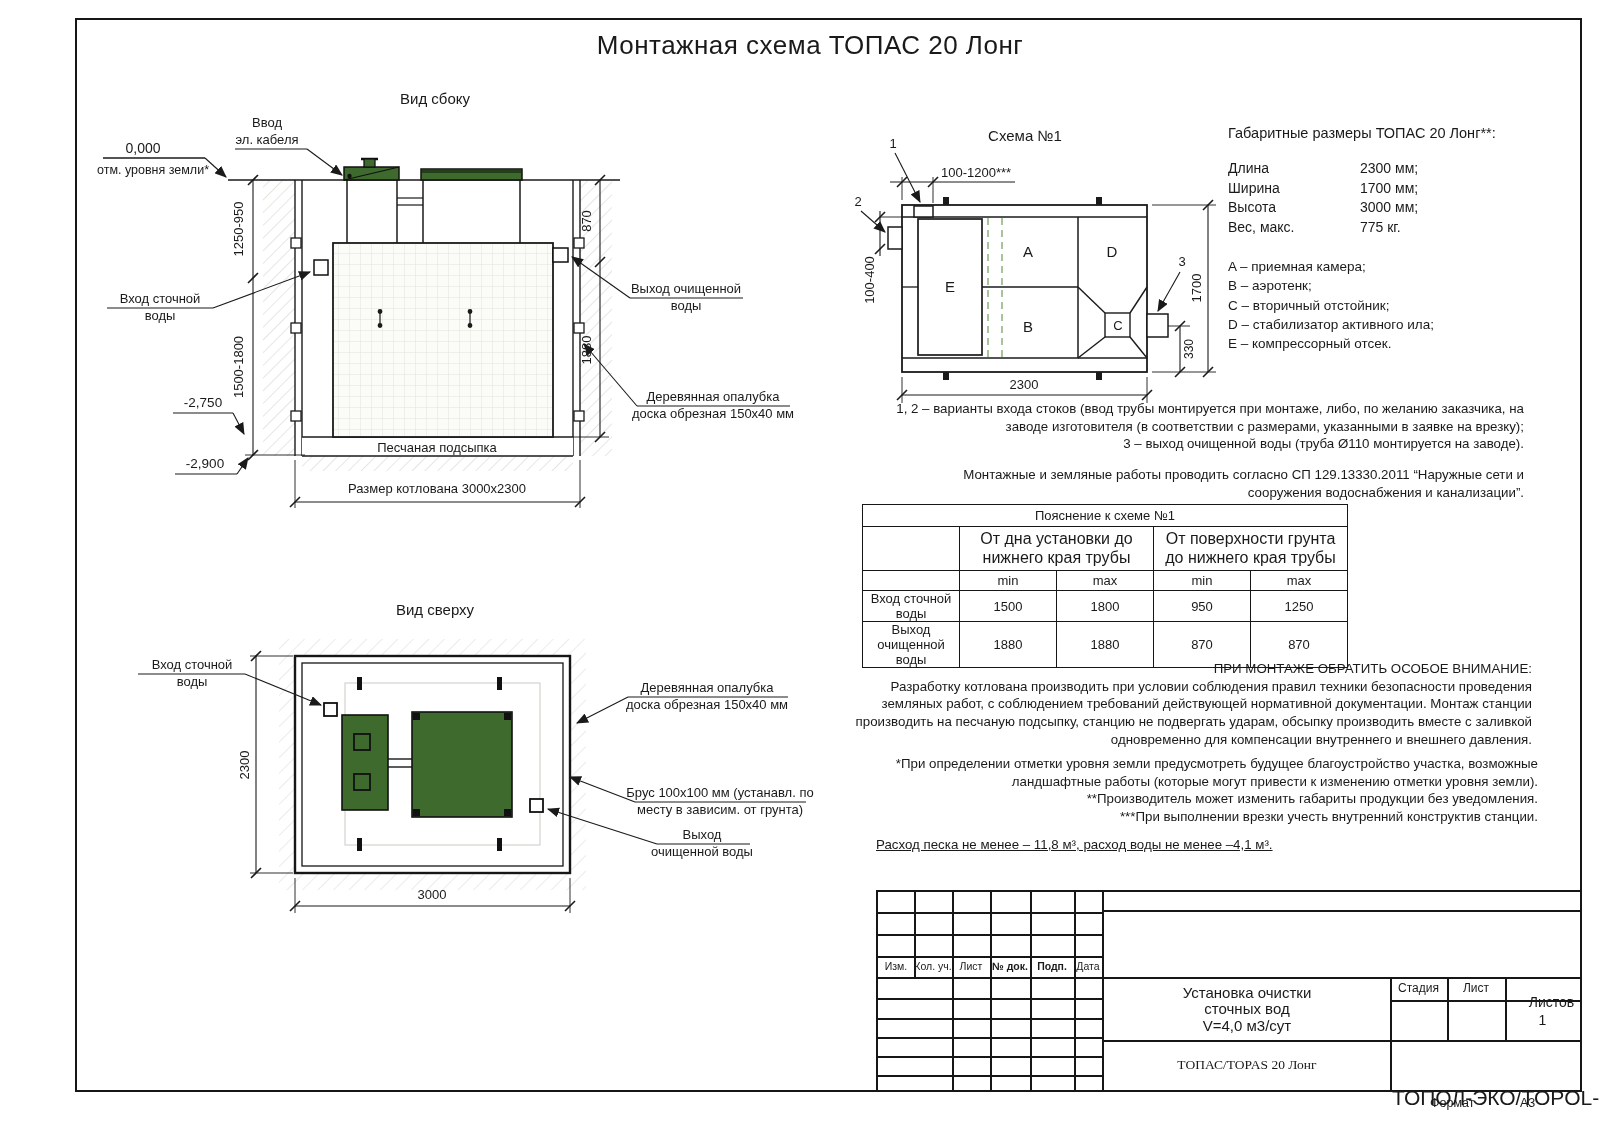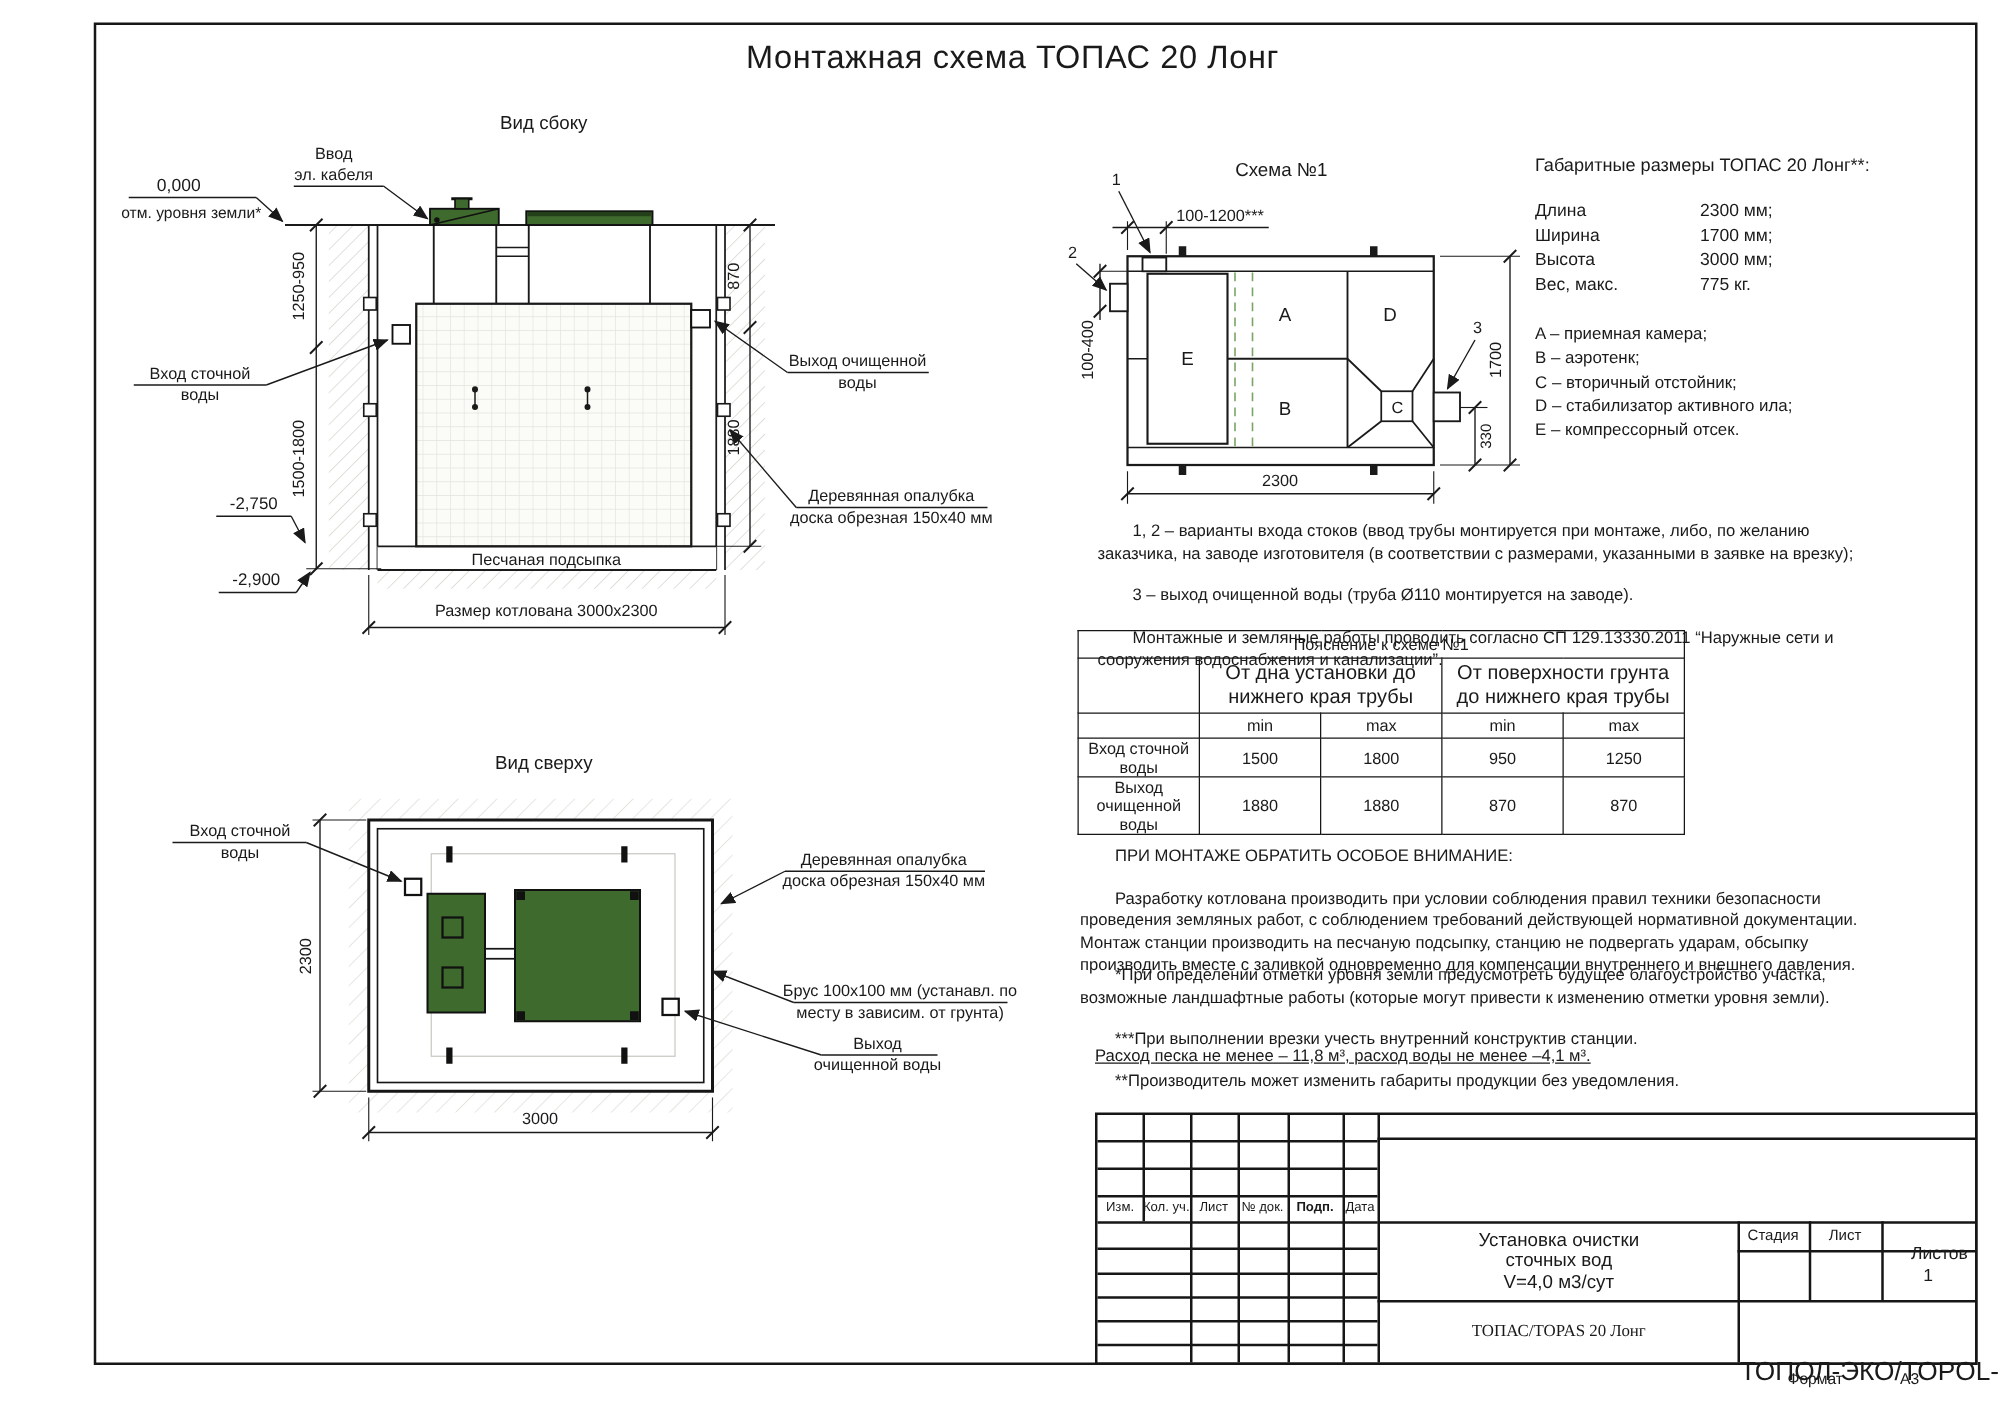--- a/index.html
+++ b/index.html
@@ -2,21 +2,21 @@
 <html><head>
 <meta charset="utf-8">
 <style>
   html,body { margin:0; padding:0; background:#ffffff; }
   .sheet { position:relative; width:1600px; height:1131px; background:#ffffff;
            font-family:"Liberation Sans", sans-serif; color:#1a1a1a; overflow:hidden; }
   .abs { position:absolute; }
   .frame { border:2.5px solid #161616; box-sizing:border-box; }
   .ctr { text-align:center; }
   svg text { font-family:"Liberation Sans", sans-serif; fill:#1a1a1a; }
-  .para { margin:16px; text-indent:28px; }
+  .para { margin:0; text-indent:28px;text-align:right; }
   .tbl { border-collapse:collapse; table-layout:fixed; }
   .tbl td { border:1.6px solid #161616; text-align:center; vertical-align:middle;
             padding:0 2px; font-size:13px; }
   .tbl td.grp { font-size:16px; line-height:1.15; }
   .tb-line { background:#161616; position:absolute; }
   .tb-lbl { position:absolute; font-size:10.5px; text-align:center; line-height:21px; }
   .legend-item { line-height:19.3px; font-size:13.5px; }
   .spec-row { height:19.5px; font-size:14px; }
   .spec-row .lb { display:inline-block; width:132px; }
 </style>
@@ -339,22 +339,22 @@
   </tbody>
     </table>
 
   <div class="abs" style="left:848px;top:660px;width:684px;font-size:13.3px;line-height:1.33;">
     <p class="para">ПРИ МОНТАЖЕ ОБРАТИТЬ ОСОБОЕ ВНИМАНИЕ:</p>
     <p class="para">Разработку котлована производить при условии соблюдения правил техники безопасности проведения земляных работ, с соблюдением требований действующей нормативной документации. Монтаж станции производить на песчаную подсыпку, станцию не подвергать ударам, обсыпку производить вместе с заливкой одновременно для компенсации внутреннего и внешнего давления.</p>
   </div>
 
   <div class="abs" style="left:848px;top:755px;width:690px;font-size:13.3px;line-height:1.33;">
     <p class="para">*При определении отметки уровня земли предусмотреть будущее благоустройство участка, возможные ландшафтные работы (которые могут привести к изменению отметки уровня земли).</p>
+    <p class="para">**Производитель может изменить габариты продукции без уведомления.</p>
     <p class="para">***При выполнении врезки учесть внутренний конструктив станции.</p>
-    <p class="para">**Производитель может изменить габариты продукции без уведомления.</p>
   </div>
 
   <div class="abs" style="left:848px;top:837px;width:690px;font-size:13.3px;text-indent:28px;">
     <span style="text-decoration:underline;">Расход песка не менее – 11,8 м³, расход воды не менее –4,1 м³.</span>
   </div>
 
   <svg class="abs" style="left:130px;top:595px;" width="700" height="330" viewBox="0 0 700 330">
     <defs>
       <pattern id="hatch3" width="11" height="11" patternUnits="userSpaceOnUse" patternTransform="rotate(45)">
         <rect width="11" height="11" fill="#ffffff"></rect>
@@ -471,21 +471,21 @@
     <div class="tb-line" style="left:0;top:183px;width:224px;height:1.5px;"></div>
 
     <div class="tb-line" style="left:224px;top:18px;width:478px;height:1.5px;"></div>
     <div class="tb-line" style="left:224px;top:85px;width:478px;height:2px;"></div>
     <div class="tb-line" style="left:512px;top:108px;width:190px;height:1.5px;"></div>
     <div class="tb-line" style="left:224px;top:148px;width:478px;height:2px;"></div>
 
     <div class="tb-lbl" style="left:0;top:64px;width:36px;">Изм.</div>
     <div class="tb-lbl" style="left:36px;top:64px;width:38px;">Кол. уч.</div>
     <div class="tb-lbl" style="left:74px;top:64px;width:38px;">Лист</div>
-    <div class="tb-lbl" style="left:112px;top:64px;width:40px;">№ док.</div>
+    <div class="tb-lbl" style="left:112px;top:64px;width:40px;font-weight:bold;">№ док.</div>
     <div class="tb-lbl" style="left:152px;top:64px;width:44px;font-weight:bold;">Подп.</div>
     <div class="tb-lbl" style="left:196px;top:64px;width:28px;">Дата</div>
 
     <div class="abs ctr" style="left:226px;top:87px;width:286px;height:61px;display:flex;flex-direction:column;justify-content:center;font-size:15px;line-height:16.5px;">
       <div>Установка очистки</div>
       <div>сточных вод</div>
       <div>V=4,0 м3/сут</div>
     </div>
 
     <div class="abs ctr" style="left:226px;top:148px;width:286px;height:50px;line-height:50px;font-size:13.5px;font-family:Liberation Serif, serif;">ТОПАС/TOPAS 20 Лонг</div>

